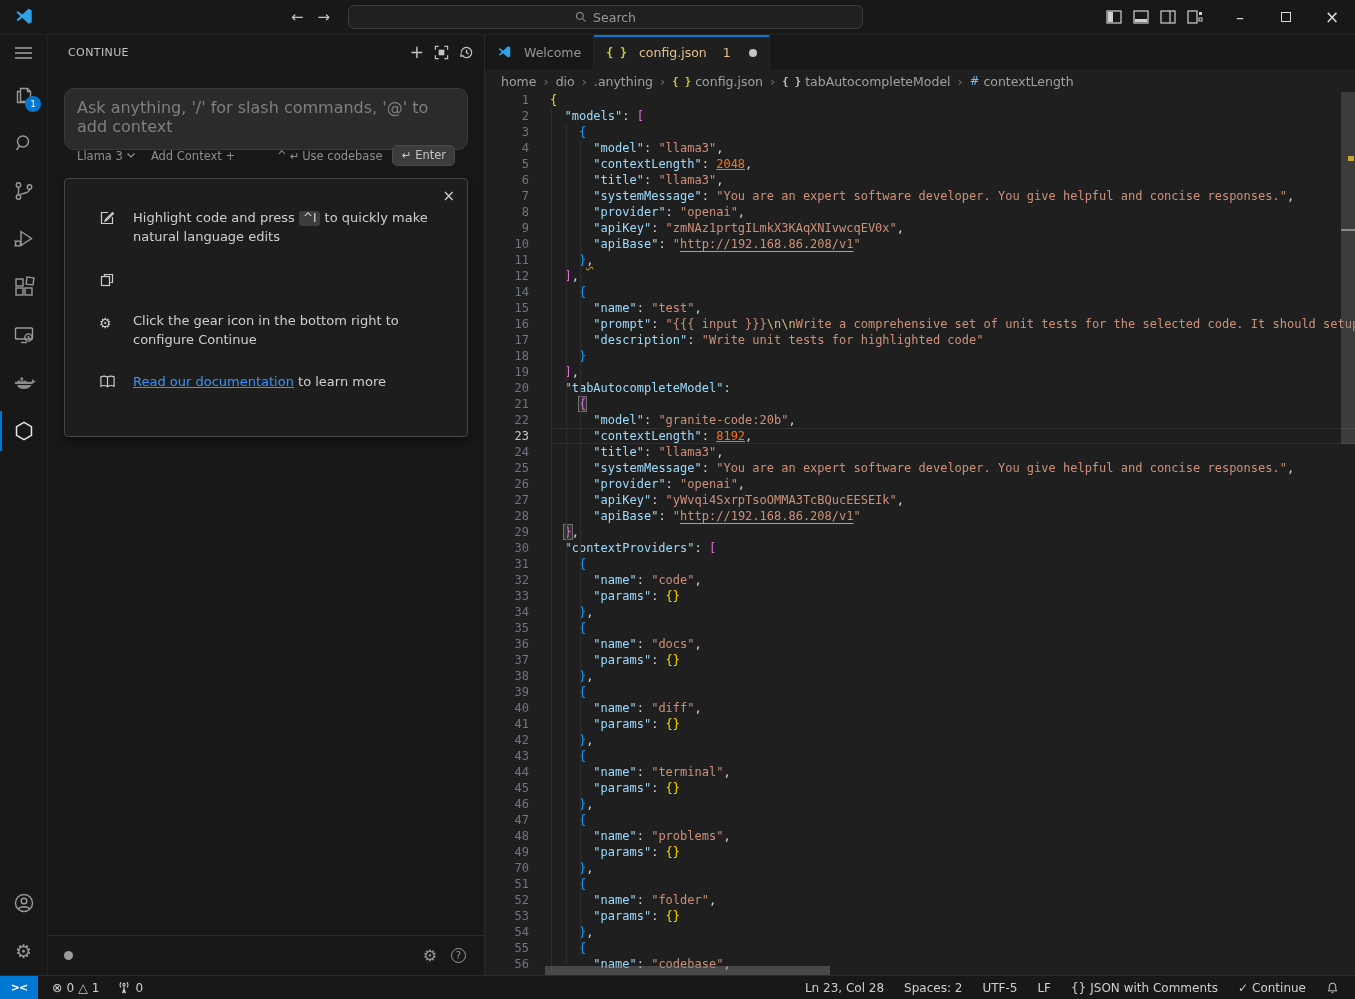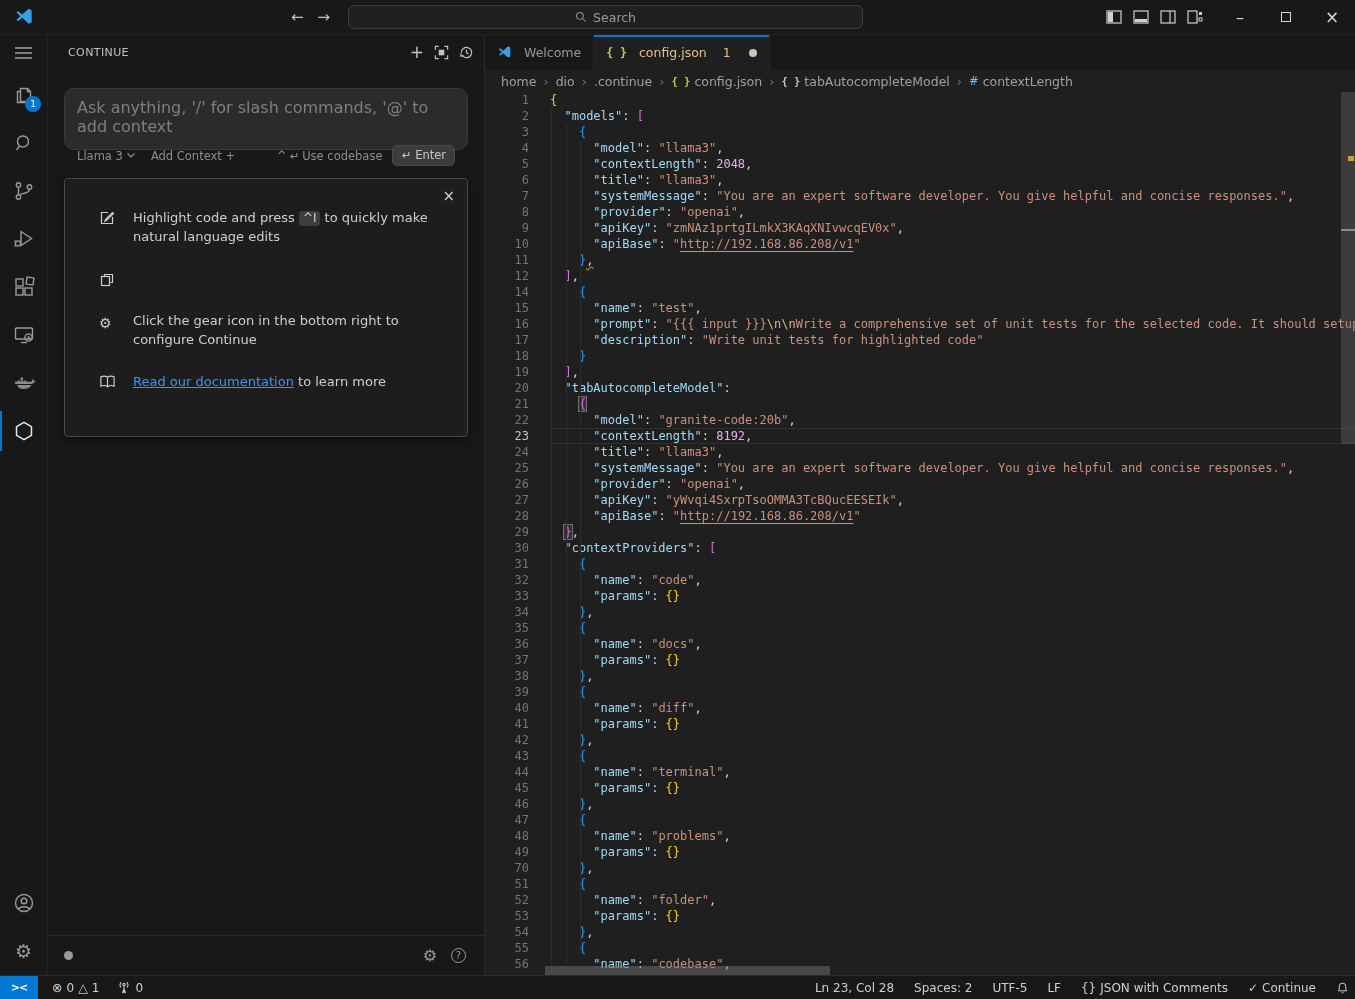--- a/index.html
+++ b/index.html
@@ -84,42 +84,42 @@
 
   .editor { position:relative; flex:1; overflow:hidden; background:#1f1f1f; }
   .ln-row { display:flex; height:16px; }
   .ln-num { width:44px; text-align:right; color:#6e7681; font:12px/16px "DejaVu Sans Mono",monospace; flex:none; }
   .ln-code { flex:1; margin:0 0 0 21px; font:12px/16px "DejaVu Sans Mono",monospace; white-space:pre; }
   .ln-row.cur .ln-num { color:#c6c6c6; }
   .ln-row.cur .ln-code { box-shadow:inset 0 1px 0 #303030, inset 0 -1px 0 #303030; }
   .tk-p { color:#d4d4d4; }
   .tk-k { color:#9cdcfe; }
   .tk-s { color:#ce9178; }
-  .tk-n { color:#f0abfc; }
+  .tk-n { color:#f97316;text-decoration:underline; }
   .tk-1 { color:#ffd700; }
   .tk-2 { color:#da70d6; }
   .tk-3 { color:#179fff; }
   .tk-e { color:#d7ba7d; }
   .tk-u { color:#ce9178; text-decoration:underline; text-underline-offset:3px; }
   .tk-w { color:#d4d4d4; text-decoration:underline wavy #bf8f00; text-underline-offset:2px; }
   .tk-m { color:#da70d6; outline:1px solid #707070; background:rgba(90,90,90,.35); }
 
   .indent-guide { position:absolute; width:1px; background:#2d2d2d; }
   .v-scroll { position:absolute; top:0; right:0; width:14px; bottom:0; }
   .v-thumb { position:absolute; top:0; left:0; right:0; height:352px; background:rgba(121,121,121,.32); }
   .ruler-warn { position:absolute; top:64px; right:1px; width:6px; height:5px; background:#c9a632; }
   .ruler-cursor { position:absolute; top:137px; left:0; right:0; height:2px; background:#8a8a8a; }
   .h-scroll { position:absolute; bottom:0; left:60px; width:285px; height:9px; background:rgba(121,121,121,.45); }
 
   
   .statusbar { height:24px; background:#181818; border-top:1px solid #2b2b2b; display:flex; align-items:center; font-size:12px; color:#cfcfcf; }
   .sb-remote { width:38px; height:24px; background:#0078d4; color:#fff; display:flex; align-items:center; justify-content:center; font-size:11px; font-weight:bold; letter-spacing:-1px; }
   .sbar-item { display:flex; align-items:center; gap:4px; padding:0 6px; }
   .sbar-left { display:flex; align-items:center; margin-left:8px; gap:6px; }
-  .sbar-right { margin-left:auto; display:flex; align-items:center; gap:8px; }
+  .sbar-right { margin-left:auto; display:flex; align-items:center; gap:8px; padding-right:10px; }
   .sym { font-size:12.5px; }
 </style>
 </head>
 <body>
 
 <div class="titlebar">
   <div class="tb-logo">
     <svg width="20" height="20" viewBox="0 0 24 24">
         <path fill="#2fa3e8" d="M17.5 2 9.9 9 5 5.2 2.8 6.3 7.6 11 2.8 15.7 5 16.8 9.9 13l7.6 7 3.7-1.8V3.8z"></path>
       </svg>
@@ -358,21 +358,21 @@
     <div class="breadcrumb">
         <span class="bc-item">
           <span>home</span>
         </span>
         <span class="bc-sep">›</span>
         <span class="bc-item">
           <span>dio</span>
         </span>
         <span class="bc-sep">›</span>
         <span class="bc-item">
-          <span>.continue</span>
+          <span>.anything</span>
         </span>
         <span class="bc-sep">›</span>
         <span class="bc-item">
           <span class="bc-json">{ }</span>
           <span>config.json</span>
         </span>
         <span class="bc-sep">›</span>
         <span class="bc-item">
           <span class="bc-obj">{ }</span>
           <span>tabAutocompleteModel</span>

